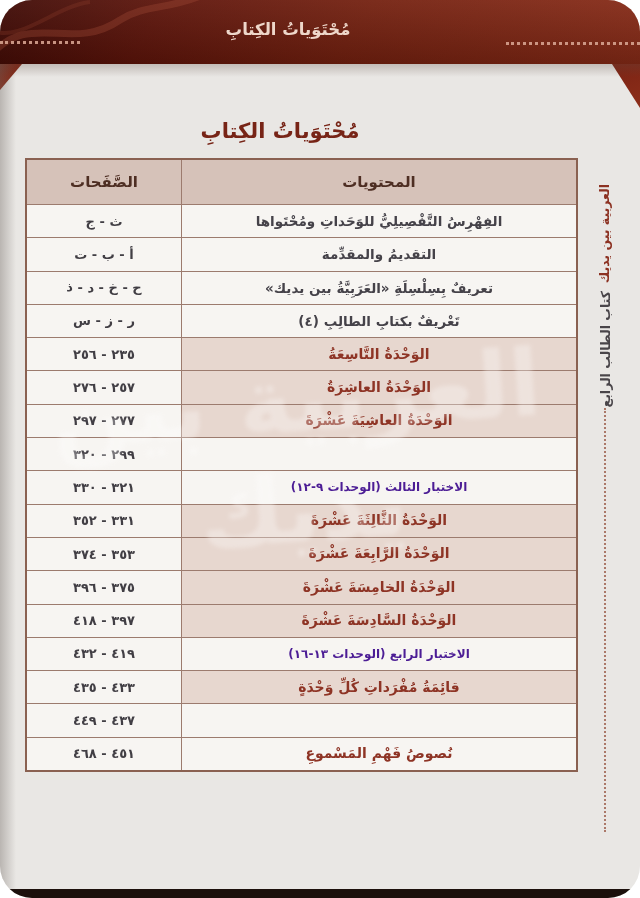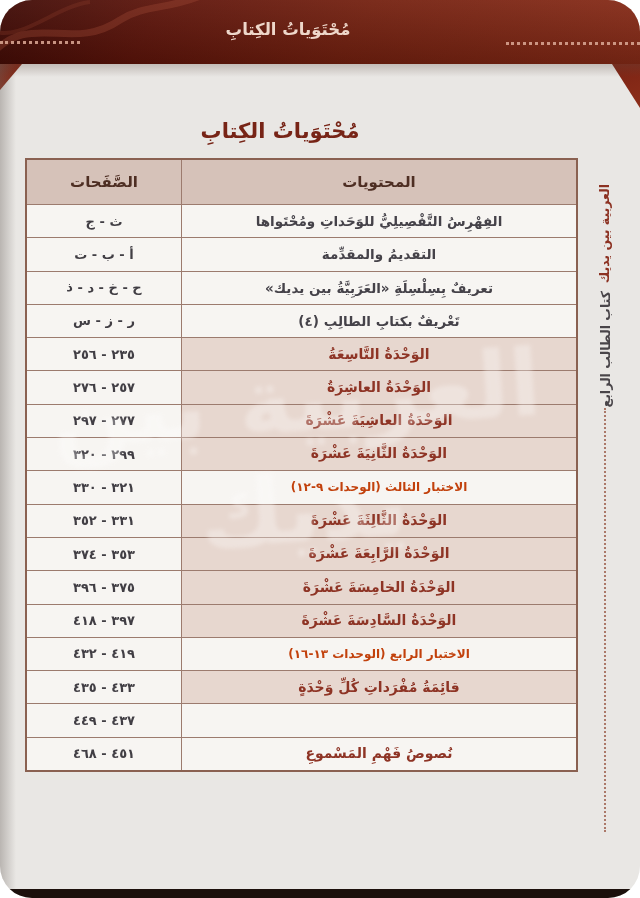--- a/index.html
+++ b/index.html
@@ -55,21 +55,21 @@
     box-sizing:border-box;padding:0 8px;line-height:2.4;overflow:visible;white-space:nowrap;
   }
   .cell.pages{
     flex:0 0 155px;border-right:1.5px solid #9c7b6e;
     font-size:13px;font-weight:bold;color:#413e44;
   }
   .cell.content{flex:1;font-size:13.5px;font-weight:bold;color:#454249;}
   .thead .cell{font-size:15px;color:#4e2e23;font-weight:bold;background:transparent;}
   .trow.unit .cell.content{font-size:14px;color:#8e3425;}
   .trow.tinted .cell.content{background:#e7d7cf;}
-  .trow.test .cell.content{font-size:12px;color:#c2410c;}
+  .trow.test .cell.content{font-size:12px;color:#4c1d95;}
   
   .watermark{
     position:absolute;top:345px;left:50px;width:500px;text-align:center;
     font-size:92px;font-weight:bold;color:#ffffff;opacity:.30;filter:blur(2px);
     transform:rotate(-4deg);pointer-events:none;z-index:4;direction:rtl;line-height:1.2;
   }
   
   .sidebar-series{
     position:absolute;top:224px;left:557px;width:96px;height:16px;
     transform:rotate(-90deg);transform-origin:center;
@@ -140,21 +140,20 @@
     <div class="trow unit tinted">
       <div class="cell pages">٢٥٧ - ٢٧٦</div>
       <div class="cell content">الوَحْدَةُ العاشِرَةُ</div>
     </div>
     <div class="trow unit tinted">
       <div class="cell pages">٢٧٧ - ٢٩٧</div>
       <div class="cell content">الوَحْدَةُ العاشِيَةَ عَشْرَةَ</div>
     </div>
     <div class="trow unit tinted">
       <div class="cell pages">٢٩٩ - ٣٢٠</div>
-      <div class="cell content">الوَحْدَةُ الثَّانِيَةَ عَشْرَةَ</div>
     </div>
     <div class="trow test">
       <div class="cell pages">٣٢١ - ٣٣٠</div>
       <div class="cell content">الاختبار الثالث (الوحدات ٩-١٢)</div>
     </div>
     <div class="trow unit tinted">
       <div class="cell pages">٣٣١ - ٣٥٢</div>
       <div class="cell content">الوَحْدَةُ الثَّالِثَةَ عَشْرَةَ</div>
     </div>
     <div class="trow unit tinted">

